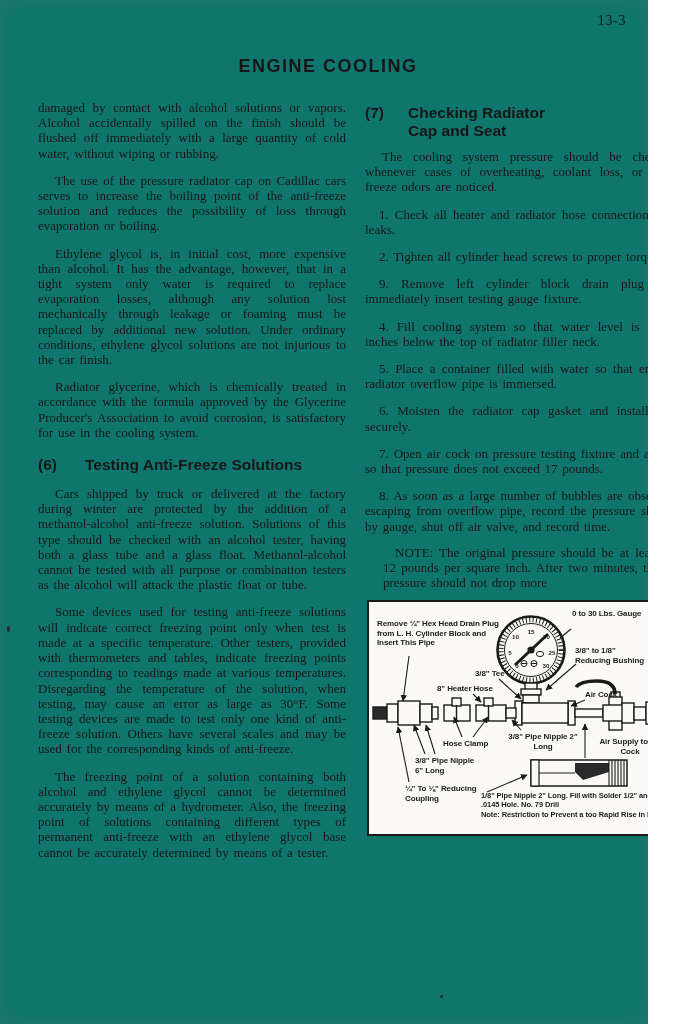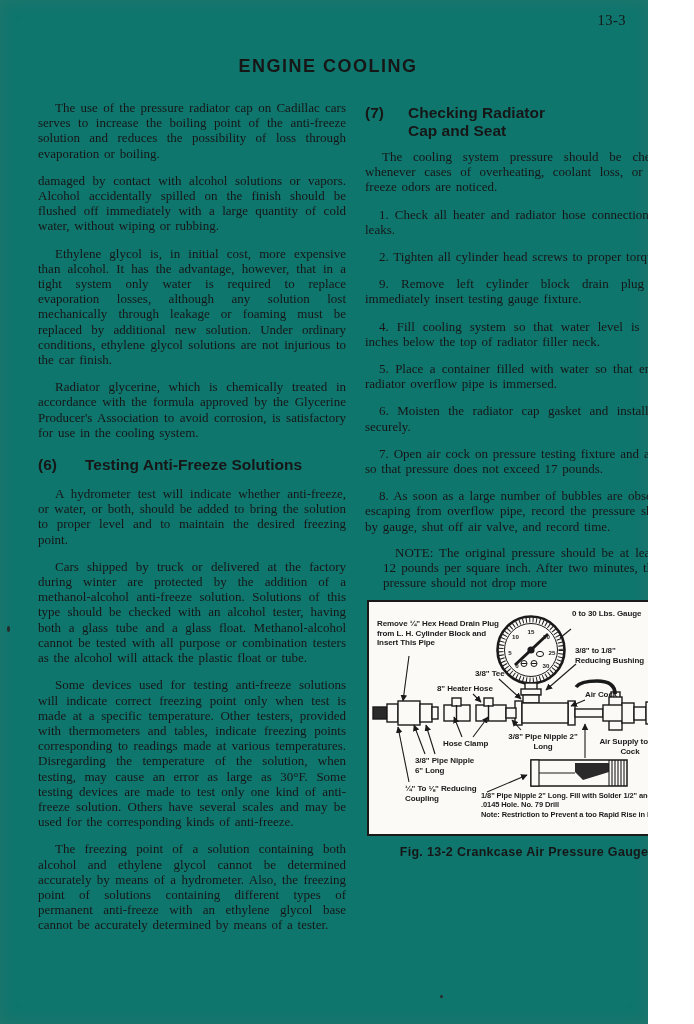--- a/index.html
+++ b/index.html
@@ -81,29 +81,28 @@
 <body>
 
 <div class="page">
 
   <div class="page-number">13-3</div>
   <h1 class="page-title">ENGINE COOLING</h1>
 
   <div class="columns">
 
     <div class="col left">
+      <p class="body">damaged by contact with alcohol solutions or vapors. Alcohol accidentally spilled on the finish should be flushed off immediately with a large quantity of cold water, without wiping or rubbing.</p>
       <p class="body indent">The use of the pressure radiator cap on Cadillac cars serves to increase the boiling point of the anti-freeze solution and reduces the possibility of loss through evaporation or boiling.</p>
-      <p class="body">damaged by contact with alcohol solutions or vapors. Alcohol accidentally spilled on the finish should be flushed off immediately with a large quantity of cold water, without wiping or rubbing.</p>
       <p class="body indent">Ethylene glycol is, in initial cost, more expensive than alcohol. It has the advantage, however, that in a tight system only water is required to replace evaporation losses, although any solution lost mechanically through leakage or foaming must be replaced by additional new solution. Under ordinary conditions, ethylene glycol solutions are not injurious to the car finish.</p>
       <p class="body indent">Radiator glycerine, which is chemically treated in accordance with the formula approved by the Glycerine Producer's Association to avoid corrosion, is satisfactory for use in the cooling system.</p>
       <h2 class="section-heading">
         <span class="num">(6)</span>
         <span class="ttl">Testing Anti-Freeze Solutions</span>
       </h2>
-      <p class="body indent">A hydrometer test will indicate whether anti-freeze, or water, or both, should be added to bring the solution to proper level and to maintain the desired freezing point.</p>
       <p class="body indent">Cars shipped by truck or delivered at the factory during winter are protected by the addition of a methanol-alcohol anti-freeze solution. Solutions of this type should be checked with an alcohol tester, having both a glass tube and a glass float. Methanol-alcohol cannot be tested with all purpose or combination testers as the alcohol will attack the plastic float or tube.</p>
       <p class="body indent">Some devices used for testing anti-freeze solutions will indicate correct freezing point only when test is made at a specific temperature. Other testers, provided with thermometers and tables, indicate freezing points corresponding to readings made at various temperatures. Disregarding the temperature of the solution, when testing, may cause an error as large as 30°F. Some testing devices are made to test only one kind of anti-freeze solution. Others have several scales and may be used for the corresponding kinds of anti-freeze.</p>
       <p class="body indent">The freezing point of a solution containing both alcohol and ethylene glycol cannot be determined accurately by means of a hydrometer. Also, the freezing point of solutions containing different types of permanent anti-freeze with an ethylene glycol base cannot be accurately determined by means of a tester.</p>
     </div>
 
     <div class="col right">
       <h2 class="section-heading h7">
         <span class="num">(7)</span>
         <span class="ttl">Checking Radiator Cap and Seat</span>
       </h2>
@@ -227,19 +226,18 @@
         <div class="flabel nowrap" style="left:216px;top:88px;">Air Cock</div>
         <div class="flabel nowrap" style="left:74px;top:137px;">Hose Clamp</div>
         <div class="flabel center" style="left:134px;top:130px;width:80px;">3/8" Pipe Nipple 2" Long</div>
         <div class="flabel center" style="left:230px;top:135px;width:62px;">Air Supply to Air Cock</div>
         <div class="flabel" style="left:46px;top:154px;width:66px;">3/8" Pipe Nipple 6" Long</div>
         <div class="flabel" style="left:36px;top:182px;width:82px;">¼" To ⅛" Reducing Coupling</div>
         <div class="flabel small" style="left:112px;top:189px;width:200px;">1/8" Pipe Nipple 2" Long. Fill with Solder 1/2" and Drill .0145 Hole. No. 79 Drill</div>
         <div class="flabel small" style="left:112px;top:208px;width:200px;">Note: Restriction to Prevent a too Rapid Rise in Pressure</div>
       </div>
 
-      <div class="figure-caption">Fig. 13-2  Crankcase Air Pressure Gauge</div>
     </div>
   </div>
 
   <div class="speck" style="left:7px;top:626px;width:3px;height:6px;"></div>
   <div class="speck" style="left:440px;top:995px;width:3px;height:3px;"></div>
 </div>
 
 </body></html>

